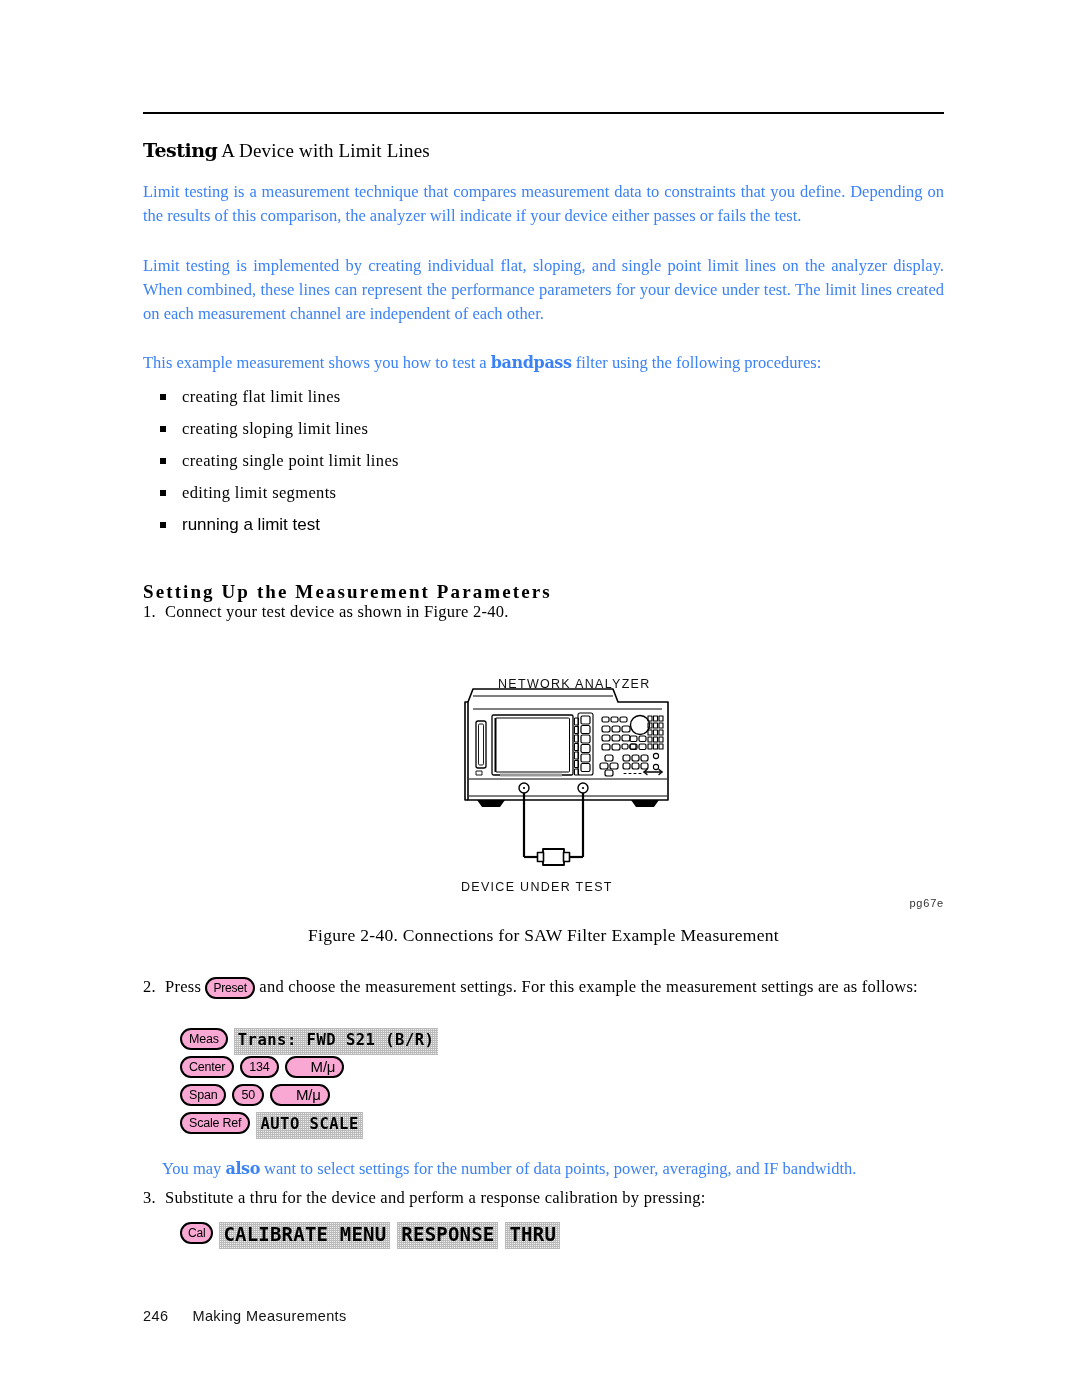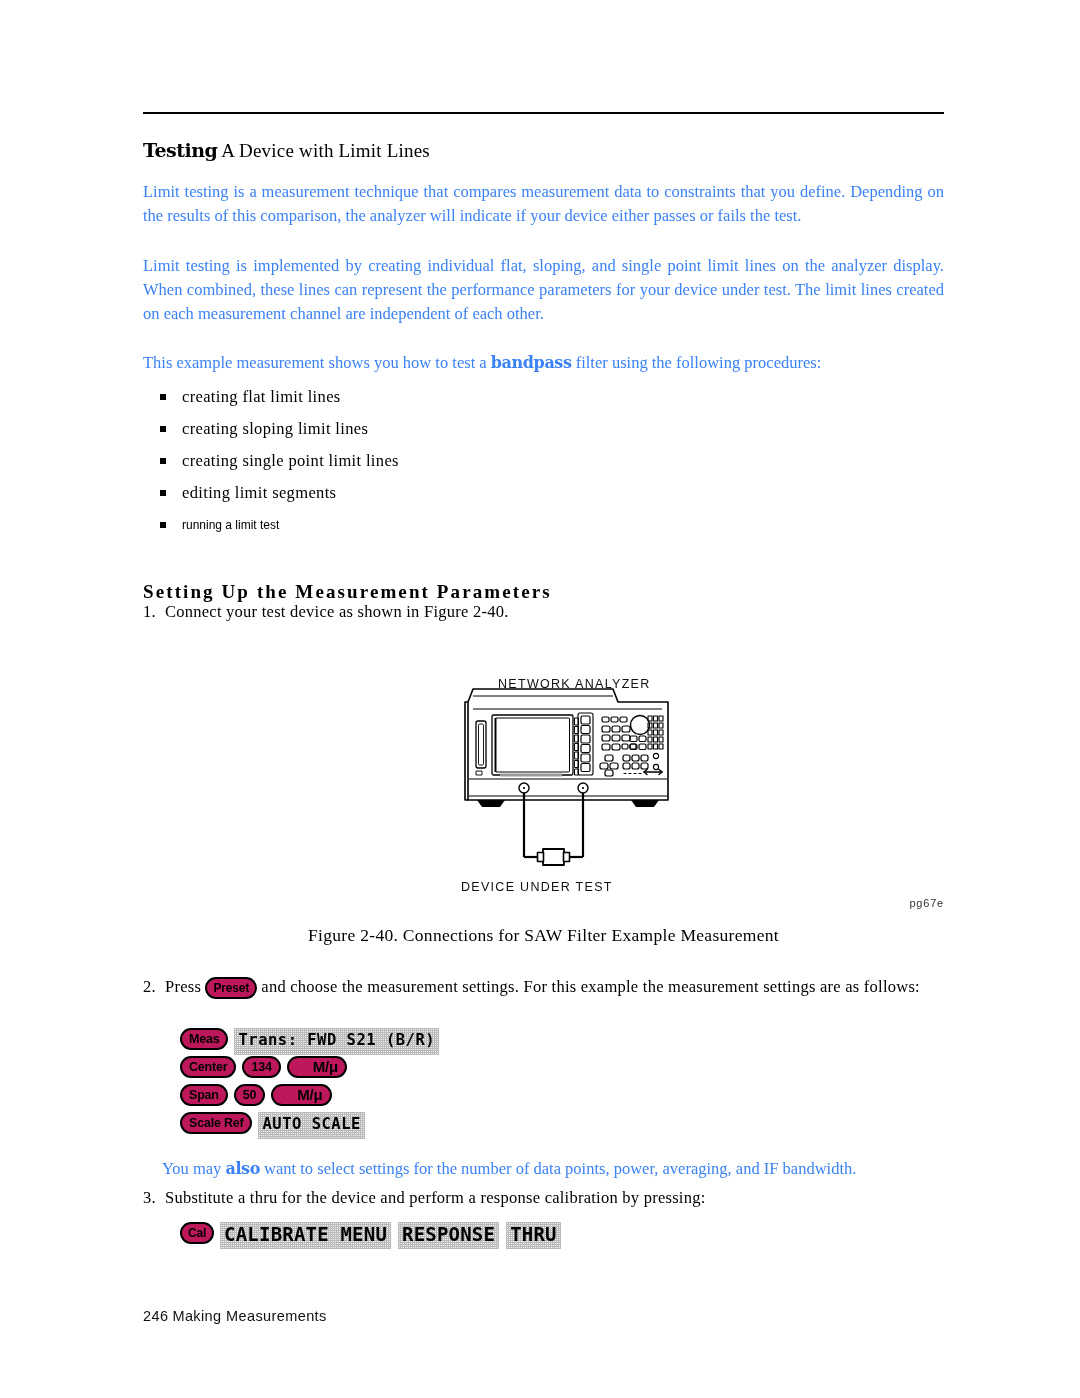--- a/index.html
+++ b/index.html
@@ -39,21 +39,21 @@
   .p1{top:163px;width:801px;}
   .p2{top:237px;width:801px;}
   .p3{top:334px;width:760px;}
 
   
   .blist{position:absolute;left:160px;top:385px;width:500px;}
   .bitem{position:relative;height:32px;font-size:16.5px;line-height:24px;padding-left:22px;letter-spacing:.35px;}
   .bitem .sq{
     position:absolute;left:0;top:9px;width:6px;height:6px;background:#000;
   }
-  .bitem.sans{font-family:"Liberation Sans",sans-serif;font-size:12px;letter-spacing:0;}
+  .bitem.sans{font-family:"Liberation Sans",sans-serif;font-size:17px;letter-spacing:0;}
 
   
   .subhead{
     position:absolute;left:143px;top:563px;width:700px;
     font-size:19px;letter-spacing:2.1px;line-height:26px;
   }
 
   
   .step{position:absolute;font-size:16.5px;line-height:24.5px;letter-spacing:.25px;}
   .step .num{position:absolute;left:0;top:0;}
@@ -84,22 +84,22 @@
   .keyblock{position:absolute;}
   .kb1{left:180px;top:1028px;}
   .kb2{left:180px;top:1222px;}
   .krow{display:flex;height:27px;margin-bottom:1px;}
 
   .hardkey{
     display:inline-flex;align-items:center;justify-content:center;
     border:2.2px solid #000;border-radius:11px;
     height:18px;padding:0 7px;margin-right:6px;
     font-family:"Liberation Sans",sans-serif;
-    font-weight:bold;font-size:12.5px;line-height:18px;
-    letter-spacing:-.2px;color:#000;background:#be185d;
+    font-weight:normal;font-size:12.5px;line-height:18px;
+    letter-spacing:-.2px;color:#000;background:#f9a8d4;
     box-sizing:content-box;white-space:nowrap;
   }
   .hardkey.tiny{font-size:12px;padding:0 6px;}
   .hardkey.greek{font-size:15px;padding-left:24px;}
 
   .softkey{
     display:inline-block;
     font-family:"DejaVu Sans Mono",monospace;
     font-weight:bold;font-size:15.5px;line-height:21px;
     letter-spacing:0.5px;
@@ -111,21 +111,21 @@
     background-color:#efefef;
   }
   .softkey.sm{font-size:19px;letter-spacing:0.2px;}
 
   
   .footer{
     position:absolute;left:143px;top:1308px;
     font-family:"Liberation Sans",sans-serif;
     font-size:14.5px;letter-spacing:.4px;color:#111;
   }
-  .footer .pg{margin-right:4px;}
+  .footer .pg{margin-right:24px;}
 </style>
 </head>
 <body>
 
 <div class="page">
 
   <div class="rule"></div>
 
   <h1 class="title"><span class="bold">Testing</span><span class="rest"> A Device with Limit Lines</span></h1>
 

